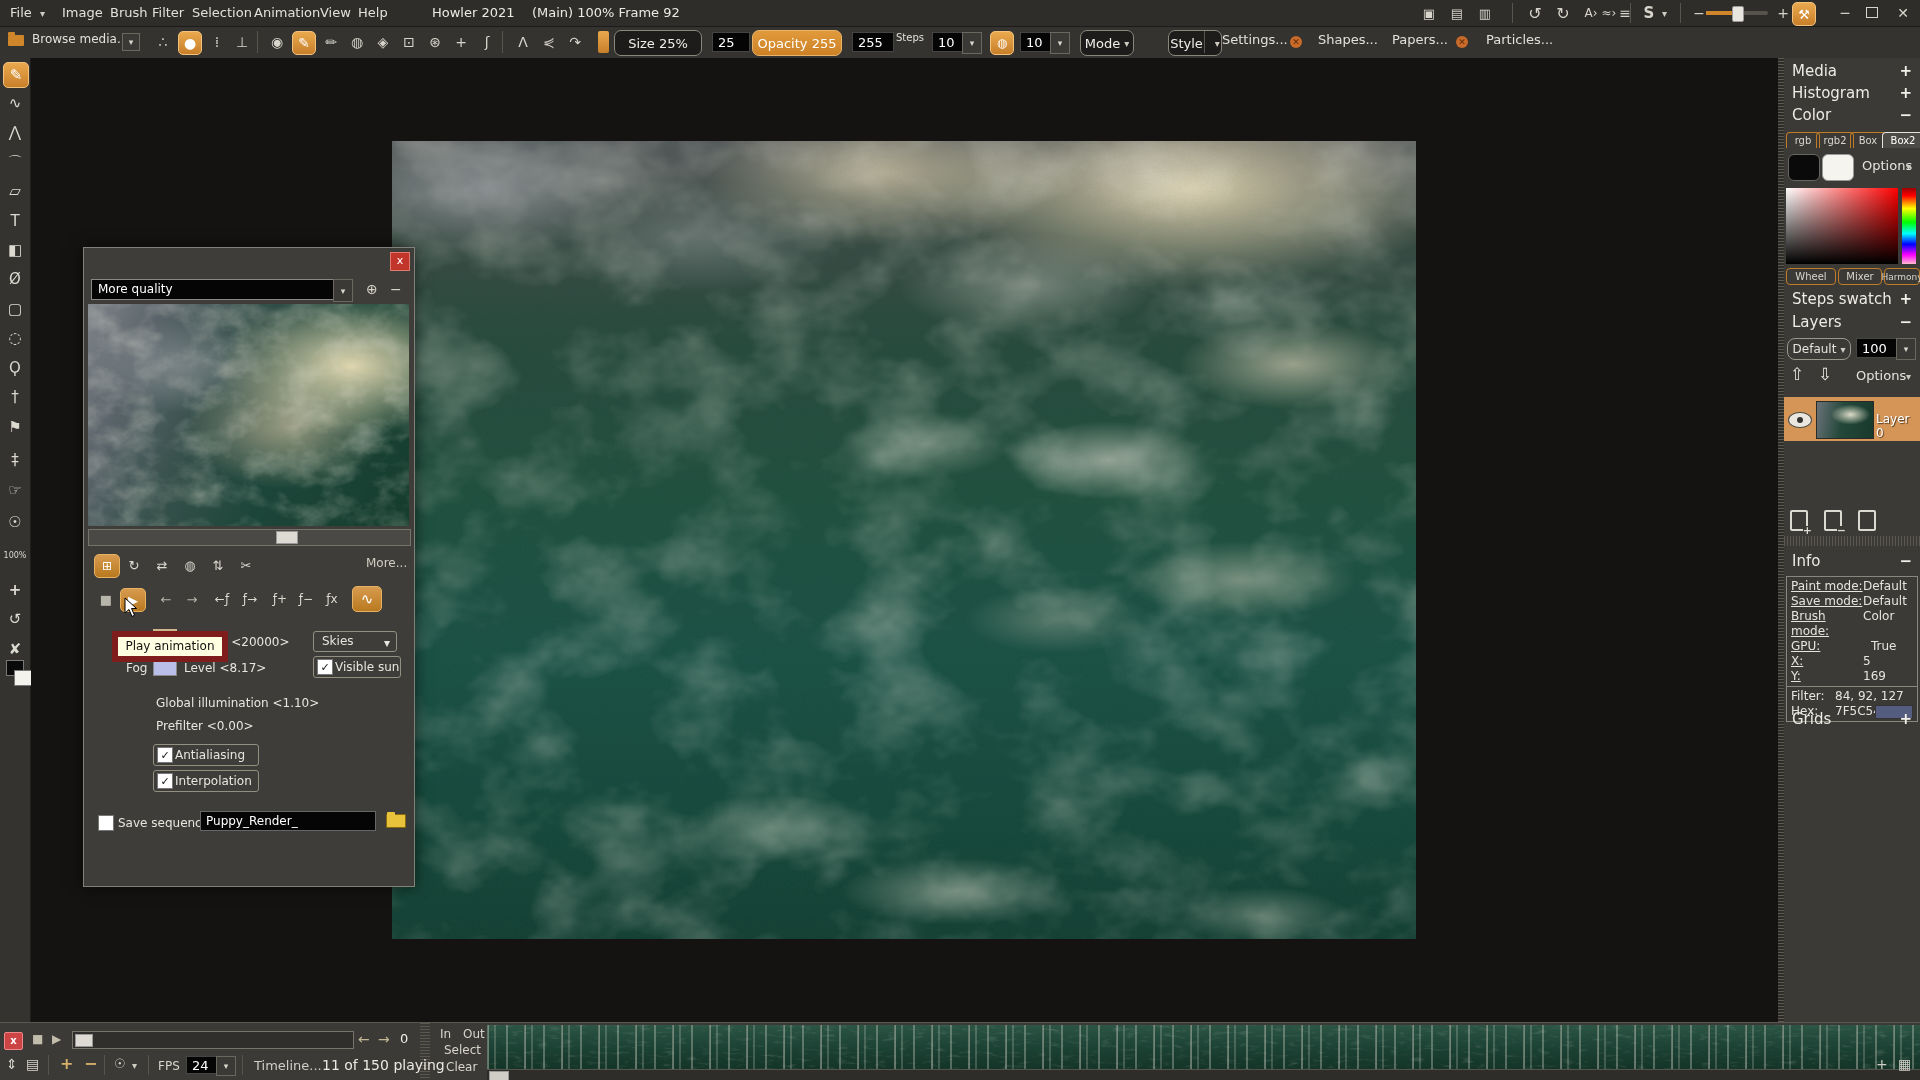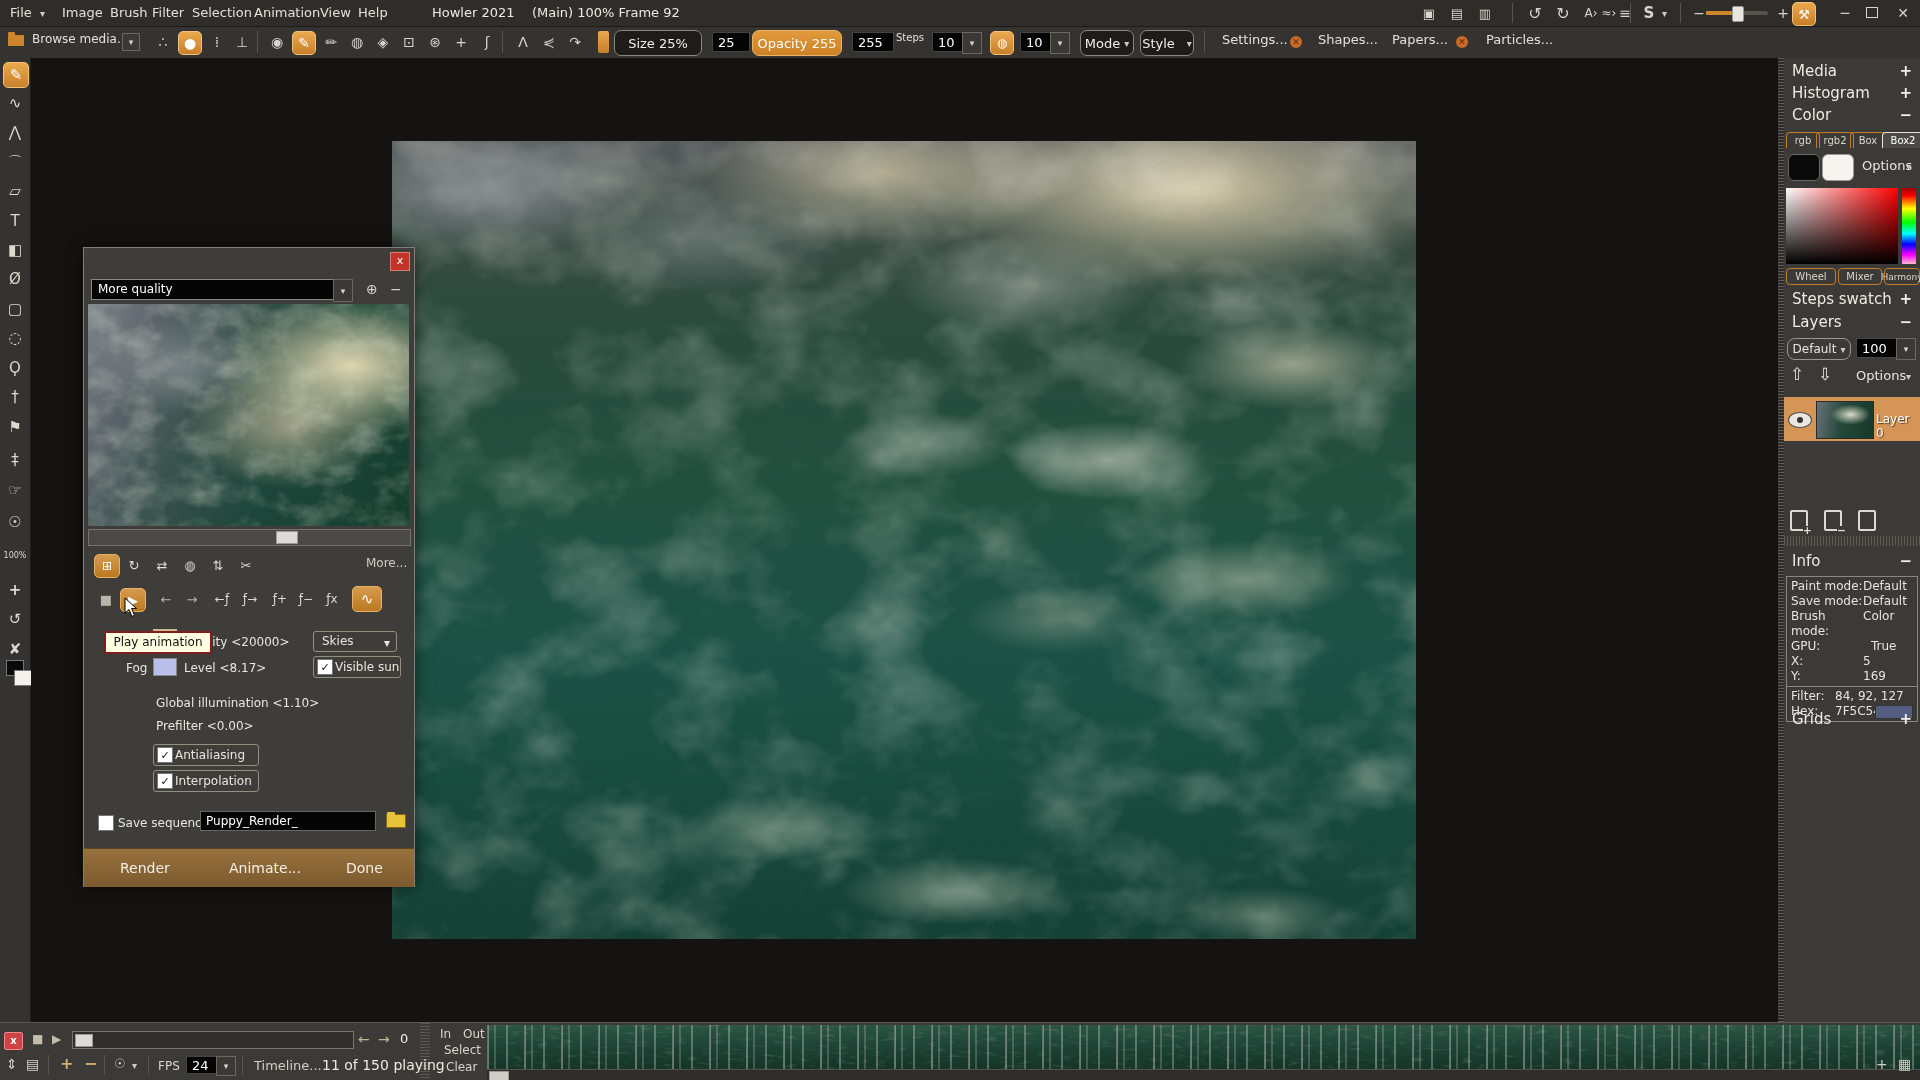--- a/index.html
+++ b/index.html
@@ -49,21 +49,21 @@
   .vcr{position:absolute;width:24px;height:22px;display:flex;align-items:center;justify-content:center;font-size:13px;color:#dcd9d0;}
   .vcr.orange{background:linear-gradient(#d79b4f,#b9791f);border:1px solid #e8b265;border-radius:5px;color:#fff;}
   .rightsep{left:1778px;top:58px;width:6px;height:964px;background:repeating-linear-gradient(0deg,#5a584f 0 1px,#2e2d29 1px 3px);}
   .rightpanel{left:1784px;top:58px;width:136px;height:964px;background:#3b3a36;}
   .rp-h{position:absolute;left:8px;font-size:15px;color:#edebe4;}
   .rp-t{position:absolute;right:8px;font-size:15px;font-weight:bold;color:#f2f0e9;}
   .ctab{position:absolute;top:74px;height:15px;border:1px solid #c07c28;border-bottom:none;border-radius:4px 4px 0 0;font-size:10px;color:#d8d5cc;display:flex;align-items:center;justify-content:center;padding:0 3px;}
   .ctab.active{border-color:#e6e4dd;background:#4c4b47;color:#fff;}
   .btab{position:absolute;top:210px;height:15px;border:1px solid #c07c28;border-radius:4px;font-size:10px;color:#d8d5cc;display:flex;align-items:center;justify-content:center;}
   .irow{font-size:12px;line-height:15px;display:flex;}
-  .irow .l{width:72px;padding-left:4px;}
+  .irow .l{width:72px;padding-left:4px;text-decoration:underline;}
   .timeline{left:0;top:1022px;width:1920px;height:58px;background:#3b3a36;border-top:1px solid #5a5850;}
   .ttxt{position:absolute;font-size:12px;color:#d8d5cc;white-space:nowrap;}
   .pg{position:absolute;width:14px;height:17px;border:2px solid #dcd9d0;border-radius:2px;}
   .pg span{position:absolute;right:-6px;bottom:-7px;font-size:11px;font-weight:bold;color:#dcd9d0;background:#3b3a36;line-height:10px;}
   .filmstrip{position:absolute;left:487px;top:2px;width:1433px;height:44px;background:
      repeating-linear-gradient(90deg, rgba(235,233,220,0.38) 0 2px, rgba(235,233,220,0) 2px 7px, rgba(220,223,210,0.22) 7px 9px, rgba(220,223,210,0) 9px 19px, rgba(235,233,220,0.30) 19px 21px, rgba(235,233,220,0) 21px 37px),
      repeating-linear-gradient(90deg,#0e2b22 0 1px, rgba(0,0,0,0) 1px 37px),
      linear-gradient(180deg,#2c5546 0%,#1d4436 45%,#143428 100%);}
 </style>
 </head>
@@ -158,21 +158,21 @@
     <div class="valbox" style="left:1020px;top:5px;width:28px;height:18px">
         <span>10</span>
       </div>
     <div class="ddbox" style="left:1050px;top:5px;width:18px;height:20px">
         <span>▾</span>
       </div>
     <div class="btn-dark" style="left:1080px;top:3px;width:52px;height:24px;gap:4px">
         <span>Mode</span>
         <span class="caret">▾</span>
       </div>
-    <div class="btn-dark" style="left:1140px;top:3px;width:52px;height:24px;gap:12px">
+    <div class="btn-dark" style="left:1168px;top:3px;width:52px;height:24px;gap:12px">
         <span>Style</span>
         <span class="caret">▾</span>
       </div>
     <span class="tsep" style="left:1204px"></span>
     <span class="mi" style="left:1222px;font-size:13px">Settings...</span>
     <div class="abs" style="left:1290px;top:9px;width:12px;height:12px;background:#c96a28;border-radius:50%;color:#5a2e10;font-size:9px;text-align:center;line-height:12px">✕</div>
     <span class="mi" style="left:1318px;font-size:13px">Shapes...</span>
     <span class="mi" style="left:1392px;font-size:13px">Papers...</span>
     <div class="abs" style="left:1456px;top:9px;width:12px;height:12px;background:#c96a28;border-radius:50%;color:#5a2e10;font-size:9px;text-align:center;line-height:12px">✕</div>
     <span class="mi" style="left:1486px;font-size:13px">Particles...</span>
@@ -359,28 +359,23 @@
           <span>✓</span>
         </div>
       <span class="dtxt" style="left:21px;top:3px">Interpolation</span>
     </div>
     <div class="cb" style="left:14px;top:567px"></div>
     <span class="dtxt" style="left:34px;top:568px">Save sequence</span>
     <input class="abs" style="left: 116px; top: 563px; width: 176px; height: 20px; background: rgb(5, 5, 5); border: 1px solid rgb(102, 102, 102); color: rgb(255, 255, 255); font-size: 12px; font-family: &quot;DejaVu Sans&quot;, sans-serif; padding: 0px 5px; box-sizing: border-box;" value="Puppy_Render_">
     <div class="abs" style="left:302px;top:566px;width:18px;height:12px;background:#e8c23a;border:1px solid #8a6a10;border-radius:1px">
       <div class="abs" style="left:0;top:-3px;width:8px;height:3px;background:#e8c23a;border-radius:1px 1px 0 0"></div>
     </div>
-    <div class="abs" style="left:0;top:600px;width:100%;height:38px;background:linear-gradient(#97713e,#7c5a2e);border-top:1px solid #5f4622;display:flex;align-items:center">
-      <span style="position:absolute;left:36px;font-size:14px;color:#f4efe4">Render</span>
-      <span style="position:absolute;left:145px;font-size:14px;color:#f4efe4">Animate...</span>
-      <span style="position:absolute;left:262px;font-size:14px;color:#f4efe4">Done</span>
-    </div>
-  </div>
-
-  <div class="abs" style="left:104px;top:631px;width:104px;height:19px;background:#ffffe1;border:2px solid #7f1d1d;color:#111;font-size:12px;line-height:19px;text-align:center;z-index:40"><span>Play animation</span></div>
+  </div>
+
+  <div class="abs" style="left:112px;top:631px;width:104px;height:19px;background:#ffffe1;border:6px solid #7f1d1d;color:#111;font-size:12px;line-height:19px;text-align:center;z-index:40"><span>Play animation</span></div>
   <svg class="abs" style="left:124px;top:597px;z-index:50" width="16" height="22">
     <polygon points="1,1 1,16 5,12.5 8,19.5 10.5,18.2 7.5,11.5 12.5,11.5" fill="#fff" stroke="#000" stroke-width="1"></polygon>
   </svg>
 
   <div class="abs rightsep"></div>
   <div class="abs rightpanel">
     <span class="rp-h" style="top:4px">Media</span>
     <span class="rp-t" style="top:4px">+</span>
     <span class="rp-h" style="top:26px">Histogram</span>
     <span class="rp-t" style="top:26px">+</span>

